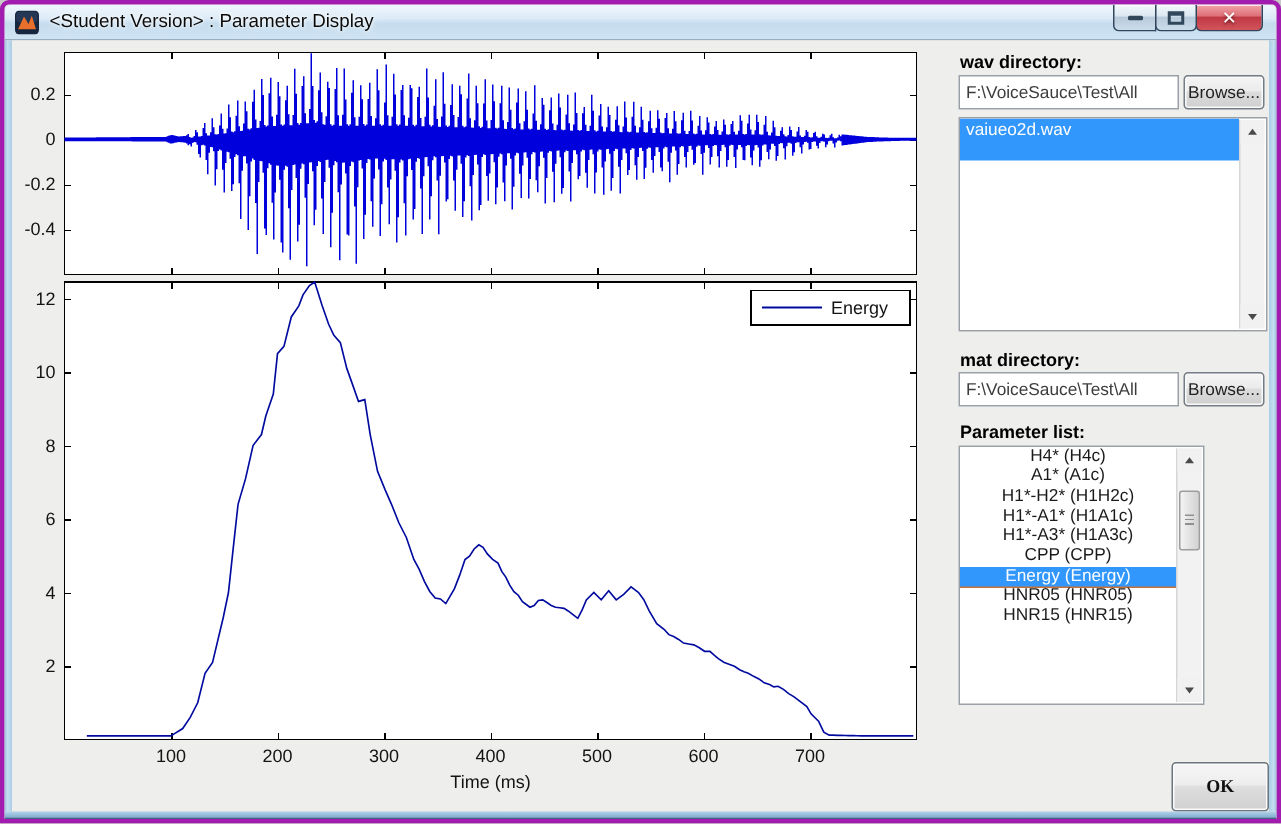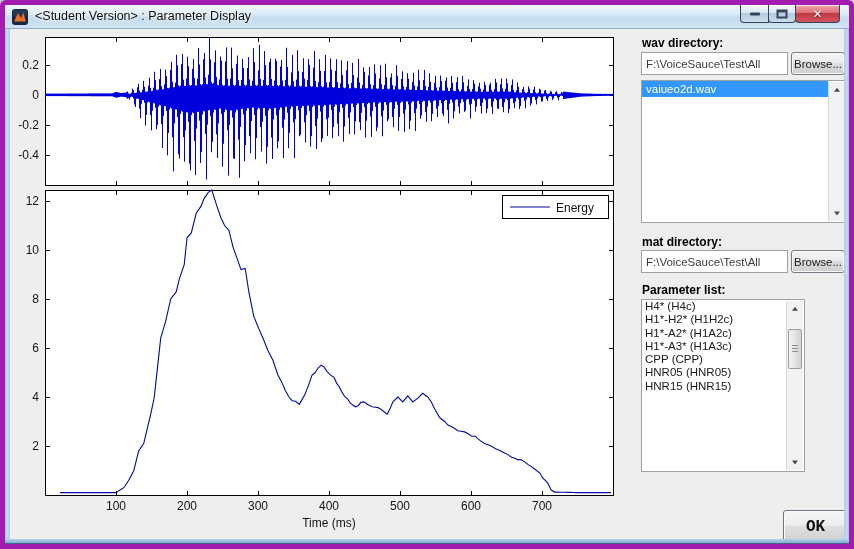--- a/index.html
+++ b/index.html
@@ -1,19 +1,19 @@
 <!DOCTYPE html>
 <html><head>
 <meta charset="utf-8">
 <style>
   * { margin:0; padding:0; box-sizing:border-box; }
   html,body { background:#c8c8c8; }
   .window { position:relative; width:854px; height:549px; overflow:hidden;
     font-family:"Liberation Sans","DejaVu Sans",sans-serif;
-    border:5px solid #a21caf; border-radius:6px 6px 0 0;
+    border:3px solid #a21caf; border-radius:6px 6px 0 0;
     background:#e5e5e5; }
   .titlebar { position:absolute; left:0; top:0; right:0; height:24px;
     background:linear-gradient(#f0f7fd,#dcebf7 40%,#c5dcee 55%,#cfe3f3);
     border-bottom:1px solid #96aec2; border-radius:5px 5px 0 0; }
   .app-icon { position:absolute; left:7px; top:4px; width:16px; height:16px; }
   .title-text { position:absolute; left:30px; top:4px; font-size:12.5px; color:#0a0a0a;
     text-shadow:0 0 4px #ffffff, 0 0 2px #ffffff; white-space:nowrap; }
   .win-controls { position:absolute; right:9px; top:0; height:18px; display:flex; }
   .wbtn { height:18px; border:1px solid #31465c; border-top:none; margin-left:-1px;
     border-radius:0 0 4px 4px; position:relative;
@@ -44,42 +44,42 @@
   #plots text { font-family:"Liberation Sans","DejaVu Sans",sans-serif; font-size:12px; fill:#141414; }
   .panel-label { position:absolute; font-size:12px; font-weight:bold; color:#000; white-space:nowrap; }
   .path-input { position:absolute; height:23px; border:1px solid #9aa0a6; background:#fff;
     font-family:"Liberation Sans","DejaVu Sans",sans-serif; font-size:11.5px; color:#3c3c3c; padding:0 4px; }
   .browse-btn { position:absolute; width:54px; height:23px; border:1px solid #747c85;
     border-radius:3px; background:linear-gradient(#f5f5f5,#ebebeb 45%,#dcdcdc 50%,#cfcfcf);
     box-shadow:inset 0 0 0 1px #fafafa;
     font-family:"Liberation Sans","DejaVu Sans",sans-serif; font-size:11.5px; color:#222; cursor:default; }
   .listbox { position:absolute; background:#fff; border:1px solid #9aa0a6; overflow:hidden; }
   .items { position:absolute; left:0; top:0; right:18px; bottom:0; overflow:hidden; }
-  .list-item { height:16px; line-height:16px; font-size:11.5px; padding:0 4px;
+  .list-item { height:28px; line-height:16px; font-size:11.5px; padding:0 4px;
     color:#1a1a1a; white-space:nowrap; overflow:hidden; }
-  .param .list-item { height:13.3px; line-height:13.4px; padding:0 3px; }
+  .param .list-item { height:13.3px; line-height:13.4px; padding:0 3px;text-align:center; }
   .list-item.selected { color:#fcfdfe; }
   .param .list-item.selected { box-shadow:0 1px 0 #c87137; }
   .vscroll { position:absolute; top:1px; right:1px; bottom:1px; width:17px;
     background:#f2f2f2; border-left:1px solid #d6d6d6; }
   .sb-btn { position:absolute; left:0; right:0; height:16px; background:#f1f1f1; }
   .sb-btn.top { top:0; } .sb-btn.bottom { bottom:0; }
   .tri { position:absolute; left:50%; top:50%; width:0; height:0;
     border-left:3.5px solid transparent; border-right:3.5px solid transparent; }
   .tri.up { border-bottom:4.5px solid #4a4a4a; transform:translate(-50%,-55%); }
   .tri.down { border-top:4.5px solid #4a4a4a; transform:translate(-50%,-40%); }
   .sb-thumb { position:absolute; left:1px; right:1px; top:28px; height:40px;
     background:linear-gradient(to right,#f4f4f4,#dfdfdf 60%,#d2d2d2); border:1px solid #9d9d9d;
     border-radius:2px; }
   .grip { position:absolute; left:3px; right:3px; top:50%; height:8px; transform:translateY(-50%);
     background:repeating-linear-gradient(#8f8f8f 0 1px,transparent 1px 3px); }
   .ok-btn { position:absolute; width:65px; height:33px; border:1px solid #6d757e;
     border-radius:3px; background:linear-gradient(#f6f6f6,#ededed 45%,#dedede 50%,#d0d0d0);
     box-shadow:inset 0 0 0 1px #fbfbfb;
-    font-family:Liberation Mono, monospace; font-size:16px; font-weight:bold; color:#111; cursor:default; }
+    font-family:Liberation Serif, serif; font-size:12px; font-weight:bold; color:#111; cursor:default; }
 </style>
 </head>
 <body>
 
 <div class="window">
   <div class="titlebar">
     <svg class="app-icon" viewBox="0 0 16 16">
       <rect x="0" y="0" width="16" height="16" rx="3" fill="#16263e"></rect>
       <rect x="0.8" y="0.8" width="14.4" height="7" rx="2.5" fill="#2b3f5e" opacity="0.7"></rect>
       <path d="M2 12.5 L6 4 L9 9 L11.2 3.5 L14 12.5 Z" fill="#e8702a"></path>
@@ -154,24 +154,26 @@
     </div>
 
     <div class="panel-label" style="left:632px;top:206px">mat directory:</div>
     <input class="path-input" style="left: 631px; top: 221px; width: 147px;" value="F:\VoiceSauce\Test\All">
     <button class="browse-btn" style="left:781px;top:221px">Browse...</button>
 
     <div class="panel-label" style="left:632px;top:254px">Parameter list:</div>
     <div class="listbox" style="left:631px;top:270px;width:164px;height:173px">
       <div class="items param" id="param-items">
           <div class="list-item">H4* (H4c)</div>
+          <div class="list-item">A1* (A1c)</div>
           <div class="list-item">H1*-H2* (H1H2c)</div>
-          <div class="list-item">H1*-A2* (H1A2c)</div>
+          <div class="list-item">H1*-A1* (H1A1c)</div>
           <div class="list-item">H1*-A3* (H1A3c)</div>
           <div class="list-item">CPP (CPP)</div>
+          <div class="list-item selected" style="background: rgb(50, 151, 253);">Energy (Energy)</div>
           <div class="list-item">HNR05 (HNR05)</div>
           <div class="list-item">HNR15 (HNR15)</div>
         </div>
       <div class="vscroll">
         <div class="sb-btn top">
             <span class="tri up"></span>
           </div>
         <div class="sb-thumb">
             <span class="grip"></span>
           </div>

